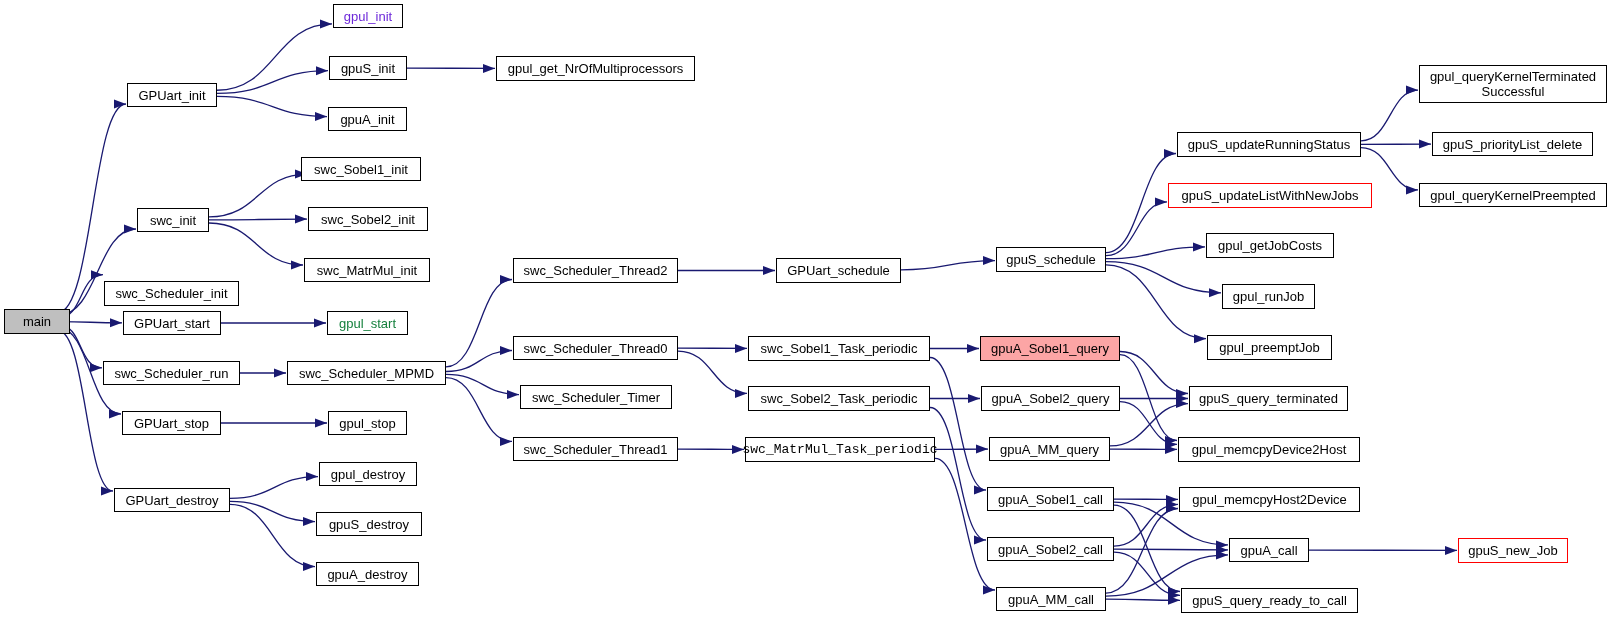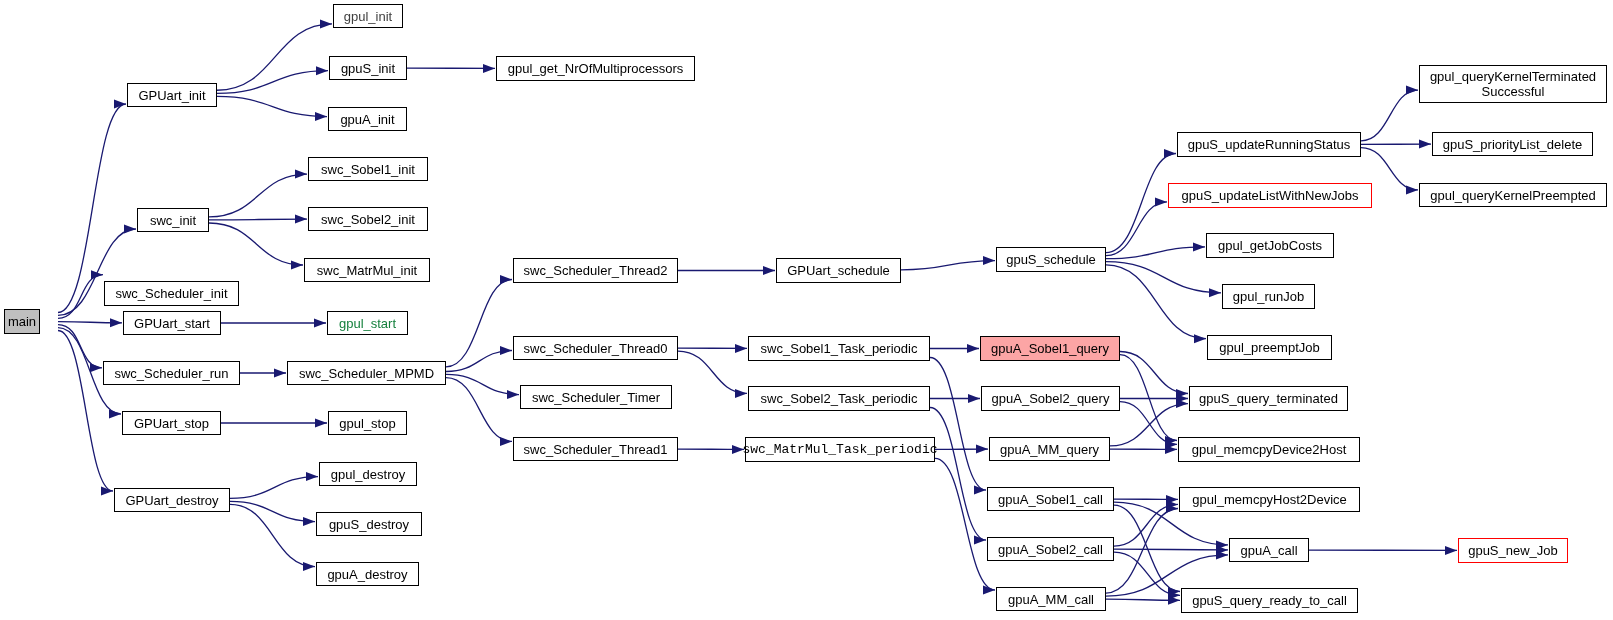--- a/index.html
+++ b/index.html
@@ -77,32 +77,32 @@
       <path d="M 1114 505.09 C 1147.5 505.09, 1147.5 591.5, 1180 591.5" fill="none" stroke="#191970" stroke-width="1.3" marker-end="url(#arrow)"></path>
       <path d="M 1114 546.03 C 1146.5 546.03, 1146.5 504.45, 1178 504.45" fill="none" stroke="#191970" stroke-width="1.3" marker-end="url(#arrow)"></path>
       <path d="M 1114 549.06 C 1171.5 549.06, 1171.5 549.9, 1228 549.9" fill="none" stroke="#191970" stroke-width="1.3" marker-end="url(#arrow)"></path>
       <path d="M 1114 552.09 C 1147.5 552.09, 1147.5 595.35, 1180 595.35" fill="none" stroke="#191970" stroke-width="1.3" marker-end="url(#arrow)"></path>
       <path d="M 1106 593.03 C 1142.5 593.03, 1142.5 508.5, 1178 508.5" fill="none" stroke="#191970" stroke-width="1.3" marker-end="url(#arrow)"></path>
       <path d="M 1106 596.06 C 1167.5 596.06, 1167.5 554.9, 1228 554.9" fill="none" stroke="#191970" stroke-width="1.3" marker-end="url(#arrow)"></path>
       <path d="M 1106 599.09 C 1143.5 599.09, 1143.5 600.35, 1180 600.35" fill="none" stroke="#191970" stroke-width="1.3" marker-end="url(#arrow)"></path>
       <path d="M 1309 550.03 C 1383.5 550.03, 1383.5 550.45, 1457 550.45" fill="none" stroke="#191970" stroke-width="1.3" marker-end="url(#arrow)"></path>
     </svg>
   <div id="node-layer">
-      <div class="node root" style="left: 4px; top: 309px; width: 36px; height: 25px; background: rgb(191, 191, 191); border-color: rgb(0, 0, 0); color: rgb(0, 0, 0);"><span>main</span></div>
+      <div class="node root" style="left: 4px; top: 309px; width: 66px; height: 25px; background: rgb(191, 191, 191); border-color: rgb(0, 0, 0); color: rgb(0, 0, 0);"><span>main</span></div>
       <div class="node normal" style="left: 127px; top: 83px; width: 90px; height: 24px; background: rgb(255, 255, 255); border-color: rgb(0, 0, 0); color: rgb(0, 0, 0);"><span>GPUart_init</span></div>
       <div class="node normal" style="left: 137px; top: 208px; width: 72px; height: 24px; background: rgb(255, 255, 255); border-color: rgb(0, 0, 0); color: rgb(0, 0, 0);"><span>swc_init</span></div>
       <div class="node normal" style="left: 104px; top: 257px; width: 135px; height: 25px; background: rgb(255, 255, 255); border-color: rgb(0, 0, 0); color: rgb(0, 0, 0); margin-top: 24px;"><span>swc_Scheduler_init</span></div>
       <div class="node normal" style="left: 123px; top: 311px; width: 98px; height: 24px; background: rgb(255, 255, 255); border-color: rgb(0, 0, 0); color: rgb(0, 0, 0);"><span>GPUart_start</span></div>
       <div class="node normal" style="left: 103px; top: 361px; width: 137px; height: 24px; background: rgb(255, 255, 255); border-color: rgb(0, 0, 0); color: rgb(0, 0, 0);"><span>swc_Scheduler_run</span></div>
       <div class="node normal" style="left: 122px; top: 411px; width: 99px; height: 24px; background: rgb(255, 255, 255); border-color: rgb(0, 0, 0); color: rgb(0, 0, 0);"><span>GPUart_stop</span></div>
       <div class="node normal" style="left: 114px; top: 488px; width: 116px; height: 24px; background: rgb(255, 255, 255); border-color: rgb(0, 0, 0); color: rgb(0, 0, 0);"><span>GPUart_destroy</span></div>
-      <div class="node normal" style="left: 333px; top: 4px; width: 70px; height: 24px; background: rgb(255, 255, 255); border-color: rgb(0, 0, 0); color: #404040;"><span>gpul_init</span></div>
+      <div class="node normal" style="left: 333px; top: 4px; width: 70px; height: 24px; background: rgb(255, 255, 255); border-color: rgb(0, 0, 0); color: #6d28d9;"><span>gpul_init</span></div>
       <div class="node normal" style="left: 329px; top: 56px; width: 78px; height: 24px; background: rgb(255, 255, 255); border-color: rgb(0, 0, 0); color: rgb(0, 0, 0);"><span>gpuS_init</span></div>
       <div class="node normal" style="left: 328px; top: 107px; width: 79px; height: 24px; background: rgb(255, 255, 255); border-color: rgb(0, 0, 0); color: rgb(0, 0, 0);"><span>gpuA_init</span></div>
-      <div class="node normal" style="left: 308px; top: 157px; width: 120px; height: 24px; background: rgb(255, 255, 255); border-color: rgb(0, 0, 0); color: rgb(0, 0, 0);"><span>swc_Sobel1_init</span></div>
+      <div class="node normal" style="left: 301px; top: 157px; width: 120px; height: 24px; background: rgb(255, 255, 255); border-color: rgb(0, 0, 0); color: rgb(0, 0, 0);"><span>swc_Sobel1_init</span></div>
       <div class="node normal" style="left: 308px; top: 207px; width: 120px; height: 24px; background: rgb(255, 255, 255); border-color: rgb(0, 0, 0); color: rgb(0, 0, 0);"><span>swc_Sobel2_init</span></div>
       <div class="node normal" style="left: 304px; top: 258px; width: 126px; height: 24px; background: rgb(255, 255, 255); border-color: rgb(0, 0, 0); color: rgb(0, 0, 0);"><span>swc_MatrMul_init</span></div>
       <div class="node normal" style="left: 327px; top: 311px; width: 81px; height: 24px; background: rgb(255, 255, 255); border-color: rgb(0, 0, 0); color: #15803d;"><span>gpul_start</span></div>
       <div class="node normal" style="left: 287px; top: 361px; width: 159px; height: 24px; background: rgb(255, 255, 255); border-color: rgb(0, 0, 0); color: rgb(0, 0, 0);"><span>swc_Scheduler_MPMD</span></div>
       <div class="node normal" style="left: 328px; top: 411px; width: 79px; height: 24px; background: rgb(255, 255, 255); border-color: rgb(0, 0, 0); color: rgb(0, 0, 0);"><span>gpul_stop</span></div>
       <div class="node normal" style="left: 319px; top: 462px; width: 98px; height: 24px; background: rgb(255, 255, 255); border-color: rgb(0, 0, 0); color: rgb(0, 0, 0);"><span>gpul_destroy</span></div>
       <div class="node normal" style="left: 316px; top: 512px; width: 106px; height: 24px; background: rgb(255, 255, 255); border-color: rgb(0, 0, 0); color: rgb(0, 0, 0);"><span>gpuS_destroy</span></div>
       <div class="node normal" style="left: 316px; top: 562px; width: 103px; height: 24px; background: rgb(255, 255, 255); border-color: rgb(0, 0, 0); color: rgb(0, 0, 0);"><span>gpuA_destroy</span></div>
       <div class="node normal" style="left: 496px; top: 56px; width: 199px; height: 25px; background: rgb(255, 255, 255); border-color: rgb(0, 0, 0); color: rgb(0, 0, 0);"><span>gpul_get_NrOfMultiprocessors</span></div>
       <div class="node normal" style="left: 513px; top: 258px; width: 165px; height: 25px; background: rgb(255, 255, 255); border-color: rgb(0, 0, 0); color: rgb(0, 0, 0);"><span>swc_Scheduler_Thread2</span></div>

